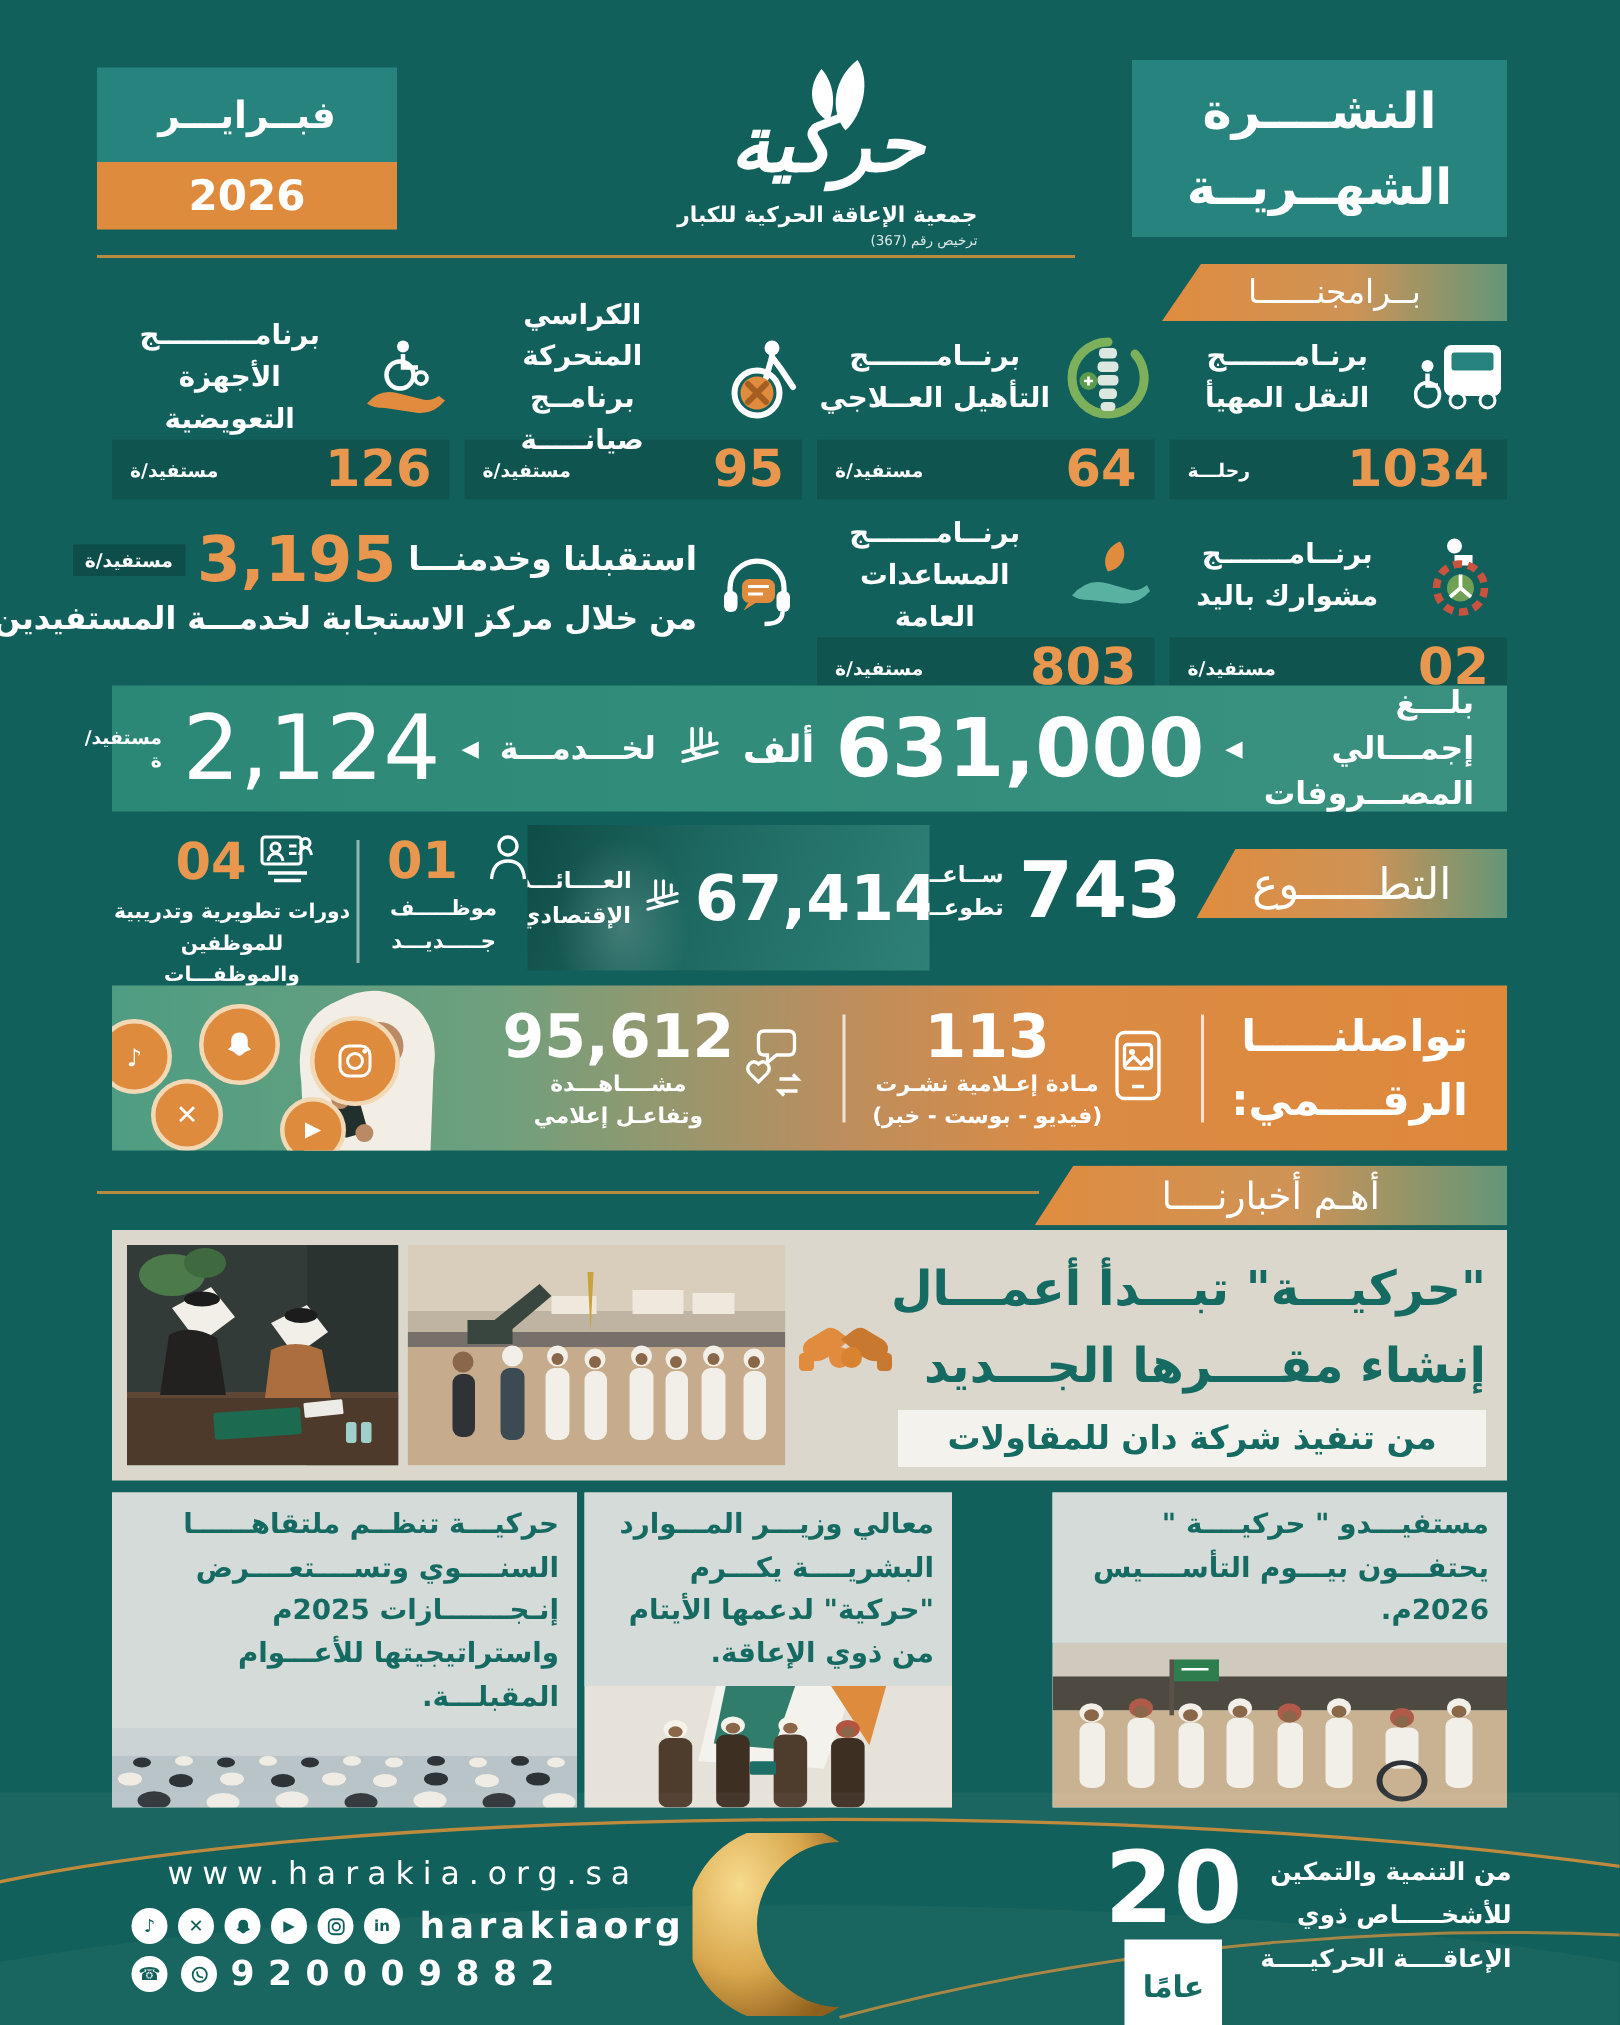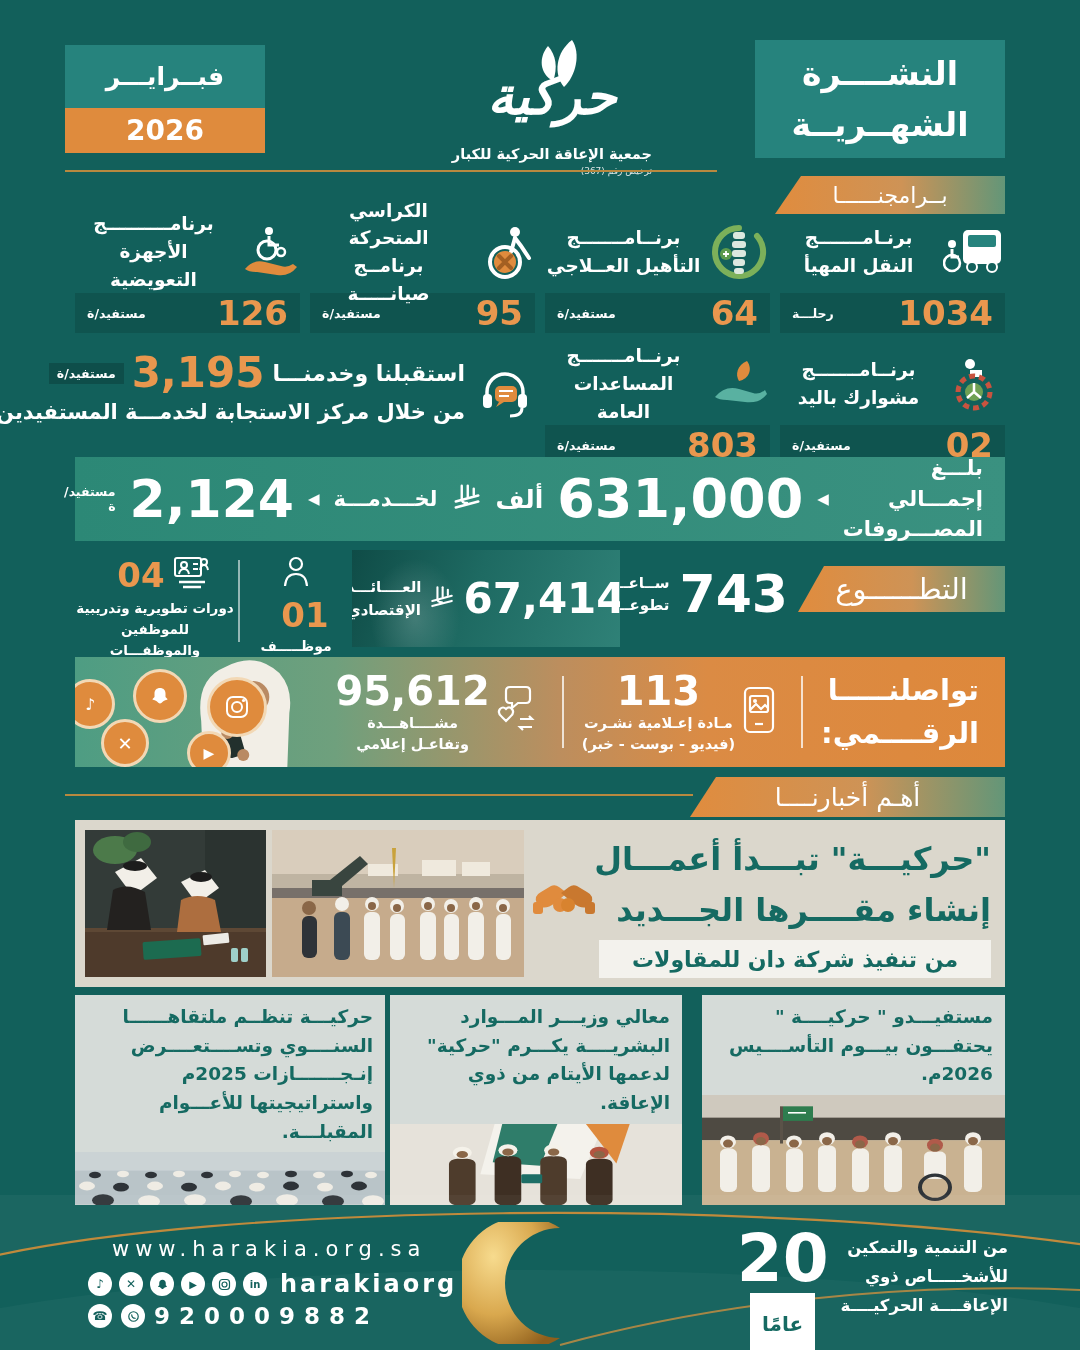--- a/index.html
+++ b/index.html
@@ -5,21 +5,21 @@
   html,body{margin:0;padding:0;background:#0c4f4b;}
   .page{position:relative;width:1080px;height:1350px;background:#12605B;overflow:hidden;
         font-family:"DejaVu Sans", sans-serif;direction:rtl;color:#fff;}
   .abs{position:absolute;}
 
   
   .hdr-title{right:75px;top:40px;width:250px;height:118px;background:#26837D;
              display:flex;flex-direction:column;justify-content:center;align-items:center;
              font-size:33px;font-weight:700;line-height:1.55;overflow:hidden;}
   .logo{left:428px;top:40px;width:224px;text-align:right;}
-  .logo-org{font-size:14.5px;font-weight:700;margin-top:10px;}
+  .logo-org{font-size:14.5px;font-weight:700;margin-top:0;}
   .logo-lic{font-size:9px;opacity:.85;margin-top:4px;}
   .month{left:65px;top:45px;width:200px;text-align:center;}
   .month-top{height:63px;background:#26837D;font-size:25px;font-weight:700;line-height:63px;}
   .month-year{height:45px;background:#DF8B3D;font-size:28px;font-weight:700;line-height:45px;}
   .gold-line{height:2px;background:#B8893F;}
 
   
   .banner{background:linear-gradient(90deg,#E08C3E 0%,#CE9356 55%,#639678 100%);
           clip-path:polygon(26px 0,100% 0,100% 100%,0 100%);
           display:flex;align-items:center;justify-content:center;
@@ -51,36 +51,36 @@
 
   
   .totals{left:75px;top:457px;width:930px;height:84px;
           background:linear-gradient(90deg,#2C8876,#3A9180);
           display:flex;align-items:center;gap:14px;padding:0 22px;box-sizing:border-box;}
   .tot-label{font-size:21px;font-weight:700;line-height:1.45;text-align:right;}
   .tot-arrow{font-size:15px;color:#fff;}
   .tot-amount{font-size:54px;font-weight:700;direction:ltr;line-height:1;}
   .tot-thousand{font-size:25px;font-weight:700;}
   .tot-serve{font-size:21px;font-weight:700;}
-  .tot-served{font-size:52px;font-weight:700;direction:ltr;line-height:1;}
+  .tot-served{font-size:60px;font-weight:400;direction:ltr;line-height:1;}
   .tot-unit{font-size:12.5px;font-weight:700;}
 
   
   .vol-hours{right:292px;top:568px;display:flex;align-items:center;gap:10px;}
   .vol-hours-num{font-size:52px;font-weight:700;line-height:1;direction:ltr;}
   .vol-hours-lbl{font-size:15px;font-weight:700;line-height:1.5;text-align:center;}
   .vol-econ{left:352px;top:550px;width:268px;height:97px;overflow:hidden;
             background:linear-gradient(110deg,#0F4C47 0%,#1E6A62 45%,#2F8177 100%);
             display:flex;align-items:center;justify-content:center;gap:8px;}
   .vol-econ:before{content:"";position:absolute;left:18px;top:8px;width:90px;height:120px;
             background:radial-gradient(ellipse at center,rgba(255,255,255,.18),rgba(255,255,255,0) 70%);}
   .vol-econ-num{font-size:42px;font-weight:700;direction:ltr;line-height:1;}
   .vol-econ-lbl{font-size:15px;font-weight:700;line-height:1.5;text-align:center;}
   .vol-emp{left:246px;top:556px;width:100px;text-align:center;}
-  .vol-emp-row{display:flex;align-items:center;justify-content:center;gap:6px;flex-direction:column;}
+  .vol-emp-row{display:flex;align-items:center;justify-content:center;gap:20px;}
   .vol-emp-num{font-size:34px;font-weight:700;color:#E9974E;line-height:1;margin-left:18px;}
   .vol-emp-lbl{font-size:14px;font-weight:700;line-height:1.55;margin-top:4px;}
   .vol-div{left:238px;top:560px;width:2px;height:82px;background:rgba(255,255,255,.55);}
   .vol-courses{left:75px;top:556px;width:160px;text-align:center;}
   .vol-courses-row{display:flex;align-items:center;justify-content:center;gap:8px;}
   .vol-courses-lbl{font-size:13.5px;font-weight:700;line-height:1.55;margin-top:4px;}
 
   
   .digital{left:75px;top:657px;width:930px;height:110px;overflow:hidden;
            background:linear-gradient(270deg,#DE883B 0%,#DB8B44 32%,#BC8E5E 48%,#6FA07D 72%,#4E9D83 100%);
@@ -570,21 +570,21 @@
             <circle cx="120" cy="88" r="11" fill="#EFECE4"></circle>
           <circle cx="166" cy="90" r="11" fill="#2E3338"></circle>
             <circle cx="212" cy="88" r="11" fill="#EFECE4"></circle>
             <circle cx="258" cy="90" r="11" fill="#2E3338"></circle>
           <circle cx="298" cy="90" r="11" fill="#EFECE4"></circle>
         </g>
       </svg>
     </div>
   </div>
 
-  <div class="abs ncard" style="left:390px;width:292px;">
+  <div class="abs ncard" style="left:390px;width:245px;">
     <div class="ncard-head">معالي وزيـــر المـــوارد البشريــــة يكـــرم "حركية" لدعمها الأيتام من ذوي الإعاقة.</div>
     <div class="ncard-photo">
       <svg viewBox="0 0 307 136" preserveAspectRatio="none">
         <rect width="307" height="136" fill="#E6E2DA"></rect>
         <polygon points="110,0 225,0 200,92 95,84" fill="#F4F2EC"></polygon>
         <polygon points="118,0 176,0 158,70 108,64" fill="#2F7D6A"></polygon>
         <polygon points="206,0 252,0 238,66" fill="#DF8B3D"></polygon>
         <g>
           <rect x="62" y="58" width="28" height="78" rx="9" fill="#4E3C2C"></rect>
             <circle cx="76" cy="48" r="10" fill="#F5F2EA"></circle>

